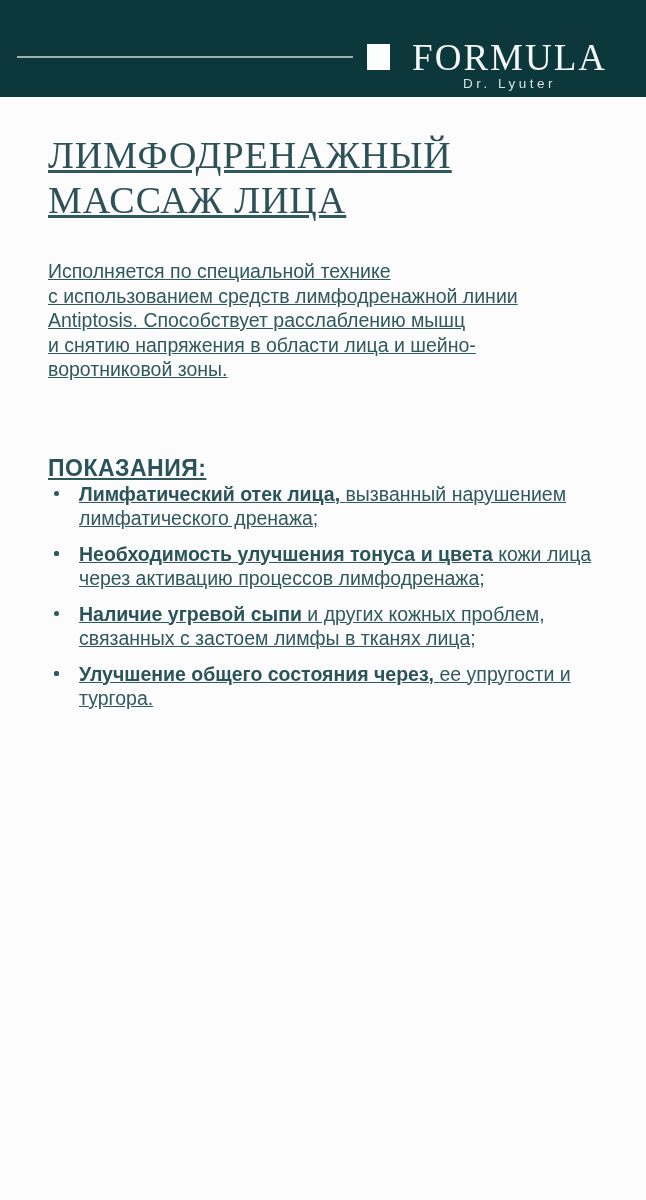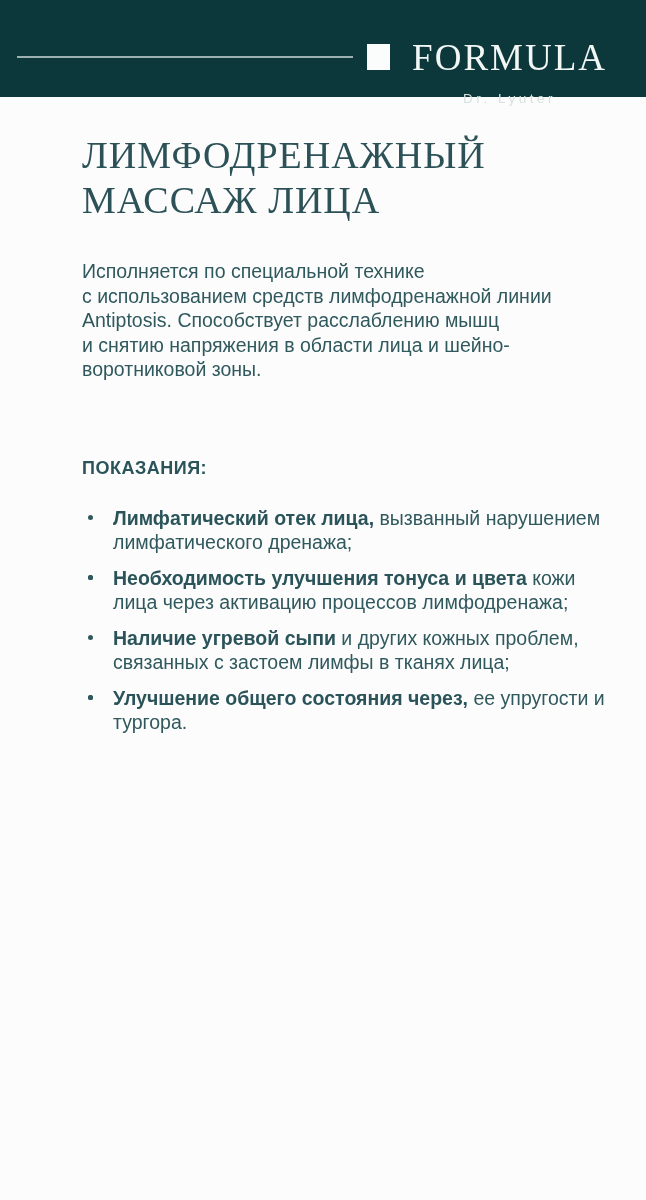--- a/index.html
+++ b/index.html
@@ -52,51 +52,50 @@
     font-size:37px;
     line-height:28px;
     letter-spacing:2px;
     color:var(--logo-text);
     white-space:nowrap;
   }
   .logo-sub{
     font-size:13.5px;
     line-height:17px;
     letter-spacing:3.5px;
-    margin-top:18px;
+    margin-top:3px;
     color:var(--logo-sub);
     white-space:nowrap;
   }
   
-  .body{padding:0 40px 0 82px;}
+  .body{padding:0 40px 0 48px;text-decoration:underline;}
   .prelines{white-space:pre-line;}
   .title{
     margin-top:36px;
     font-family:"Liberation Serif",serif;
     font-weight:400;
     font-size:38px;
     line-height:45px;
     letter-spacing:1px;
     color:var(--title);
   }
   .intro{
     margin-top:36px;
     font-size:19.5px;
     line-height:24.5px;
   }
   .heading{
     margin-top:72px;
-    font-size:18px;
+    font-size:23px;
     line-height:28px;
     font-weight:700;
     letter-spacing:.5px;
     color:var(--text-bold);
   }
   .list{
-    margin-top:24px;
     list-style:none;
     max-width:545px;
   }
   .list li{
     position:relative;
     padding-left:31px;
     margin-bottom:11px;
     font-size:19.5px;
     line-height:24.5px;
   }

